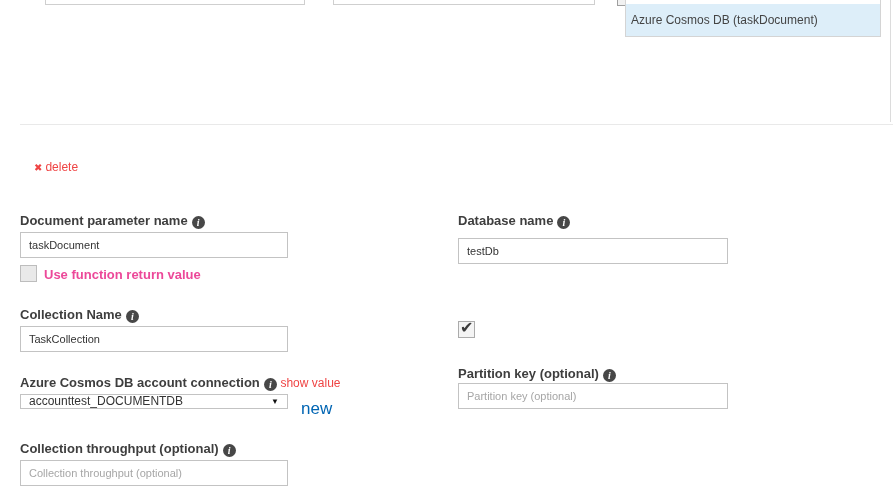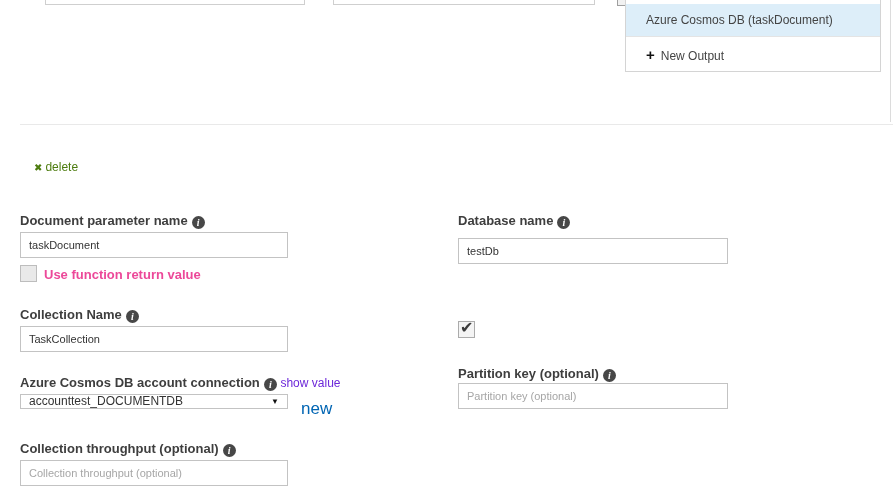--- a/index.html
+++ b/index.html
@@ -14,34 +14,34 @@
   .partial-2 { left:333px; width:262px; }
   .partial-box { position:absolute; left:617px; top:0; width:20px; height:6px;
                  background:#f1f1f1; border:1px solid #9f9f9f; border-top:none; }
   .right-edge-line { position:absolute; left:890px; top:0; width:1px; height:122px;
                      background:#dcdcdc; }
 
   
   .output-list { position:absolute; left:625px; top:0; width:256px;
                  background:#fff; border:1px solid #d4d4d4; border-top:none;
                  padding-top:4px; }
-  .output-item { height:32px; line-height:32px; padding-left:20px;
+  .output-item { height:32px; line-height:32px; padding-left:5px;
                  font-size:12px; color:#444; cursor:pointer; white-space:nowrap; }
   .output-item.selected { background:#ddeef9; }
   .output-item.new-output { border-top:1px solid #e4e4e4; height:35px; line-height:35px; }
   .plus-glyph { font-weight:bold; font-size:15px; color:#111; margin-right:6px; }
 
   .divider { position:absolute; left:20px; top:124px; width:873px; height:1px;
              background:#e9e9e9; }
 
   
   .section-header { position:absolute; left:20px; top:160px; display:flex;
                     align-items:baseline; }
   .section-title { font-size:19px; font-weight:300; color:#5d5d5d; letter-spacing:.2px; }
-  .delete-link { margin-left:14px; font-size:12px; color:#4d7c0f; cursor:pointer;
+  .delete-link { margin-left:14px; font-size:12px; color:#ef4444; cursor:pointer;
                  text-decoration:none; }
   .delete-x { font-size:10px; font-weight:bold; margin-right:3px; }
 
   
   .fld-label { position:absolute; font-size:13px; font-weight:bold; color:#3e3e3e;
                line-height:17px; }
   .info-icon { display:inline-block; width:13px; height:13px; border-radius:50%;
                background:#474747; color:#fff; font-size:10px; line-height:13px;
                text-align:center; font-family:"Liberation Serif",serif;
                font-style:italic; vertical-align:-1px; margin-left:4px; cursor:pointer; }
@@ -51,42 +51,39 @@
   .txt::placeholder { color:#a6a6a6; opacity:1; }
   .sel { position:absolute; height:15px; border:1px solid #c3c3c3; background:#fff;
          font-size:12px; color:#333; line-height:23px; padding:0 8px;
          cursor:pointer; display:flex; justify-content:space-between; align-items:center; }
   .sel-arrow { font-size:8px; color:#111; margin-left:8px; }
   .chk { position:absolute; width:17px; height:17px; border:1px solid #bdbdbd;
          background:#e9e9e9; cursor:pointer; }
   .chk.checked { background:#f4f4f4; border-color:#ababab; }
   .chk .check-glyph { position:absolute; left:1px; top:-4px; font-size:16px;
                       color:#3c3c3c; font-weight:bold; }
-  .inline-link { font-size:12px; color:#6d28d9; font-weight:normal; cursor:pointer;
+  .inline-link { font-size:12px; color:#ef4444; font-weight:normal; cursor:pointer;
                  text-decoration:none; }
   .new-link { position:absolute; left:301px; top:399px; font-size:17px; 
               color:#0065b3; cursor:pointer; text-decoration:none; }
   .chk-label { position:absolute; font-size:13px; font-weight:bold; color:#ec4899; }
 </style>
 </head>
 <body>
 
 <div class="screen">
 
   <div class="partial-input partial-1"></div>
   <div class="partial-input partial-2"></div>
   <div class="partial-box"></div>
   <div class="right-edge-line"></div>
 
   <div class="output-list">
     <div class="output-item selected">
       <span>Azure Cosmos DB (taskDocument)</span>
-    </div>
-    <div class="output-item new-output">
-      <span class="plus-glyph">+</span><span>New Output</span>
     </div>
   </div>
 
   <div class="divider"></div>
 
   <div class="section-header">
     <a class="delete-link"><span class="delete-x">✖</span><span>delete</span></a>
   </div>
 
   <div class="fld-label" style="left:20px; top:212px;">

